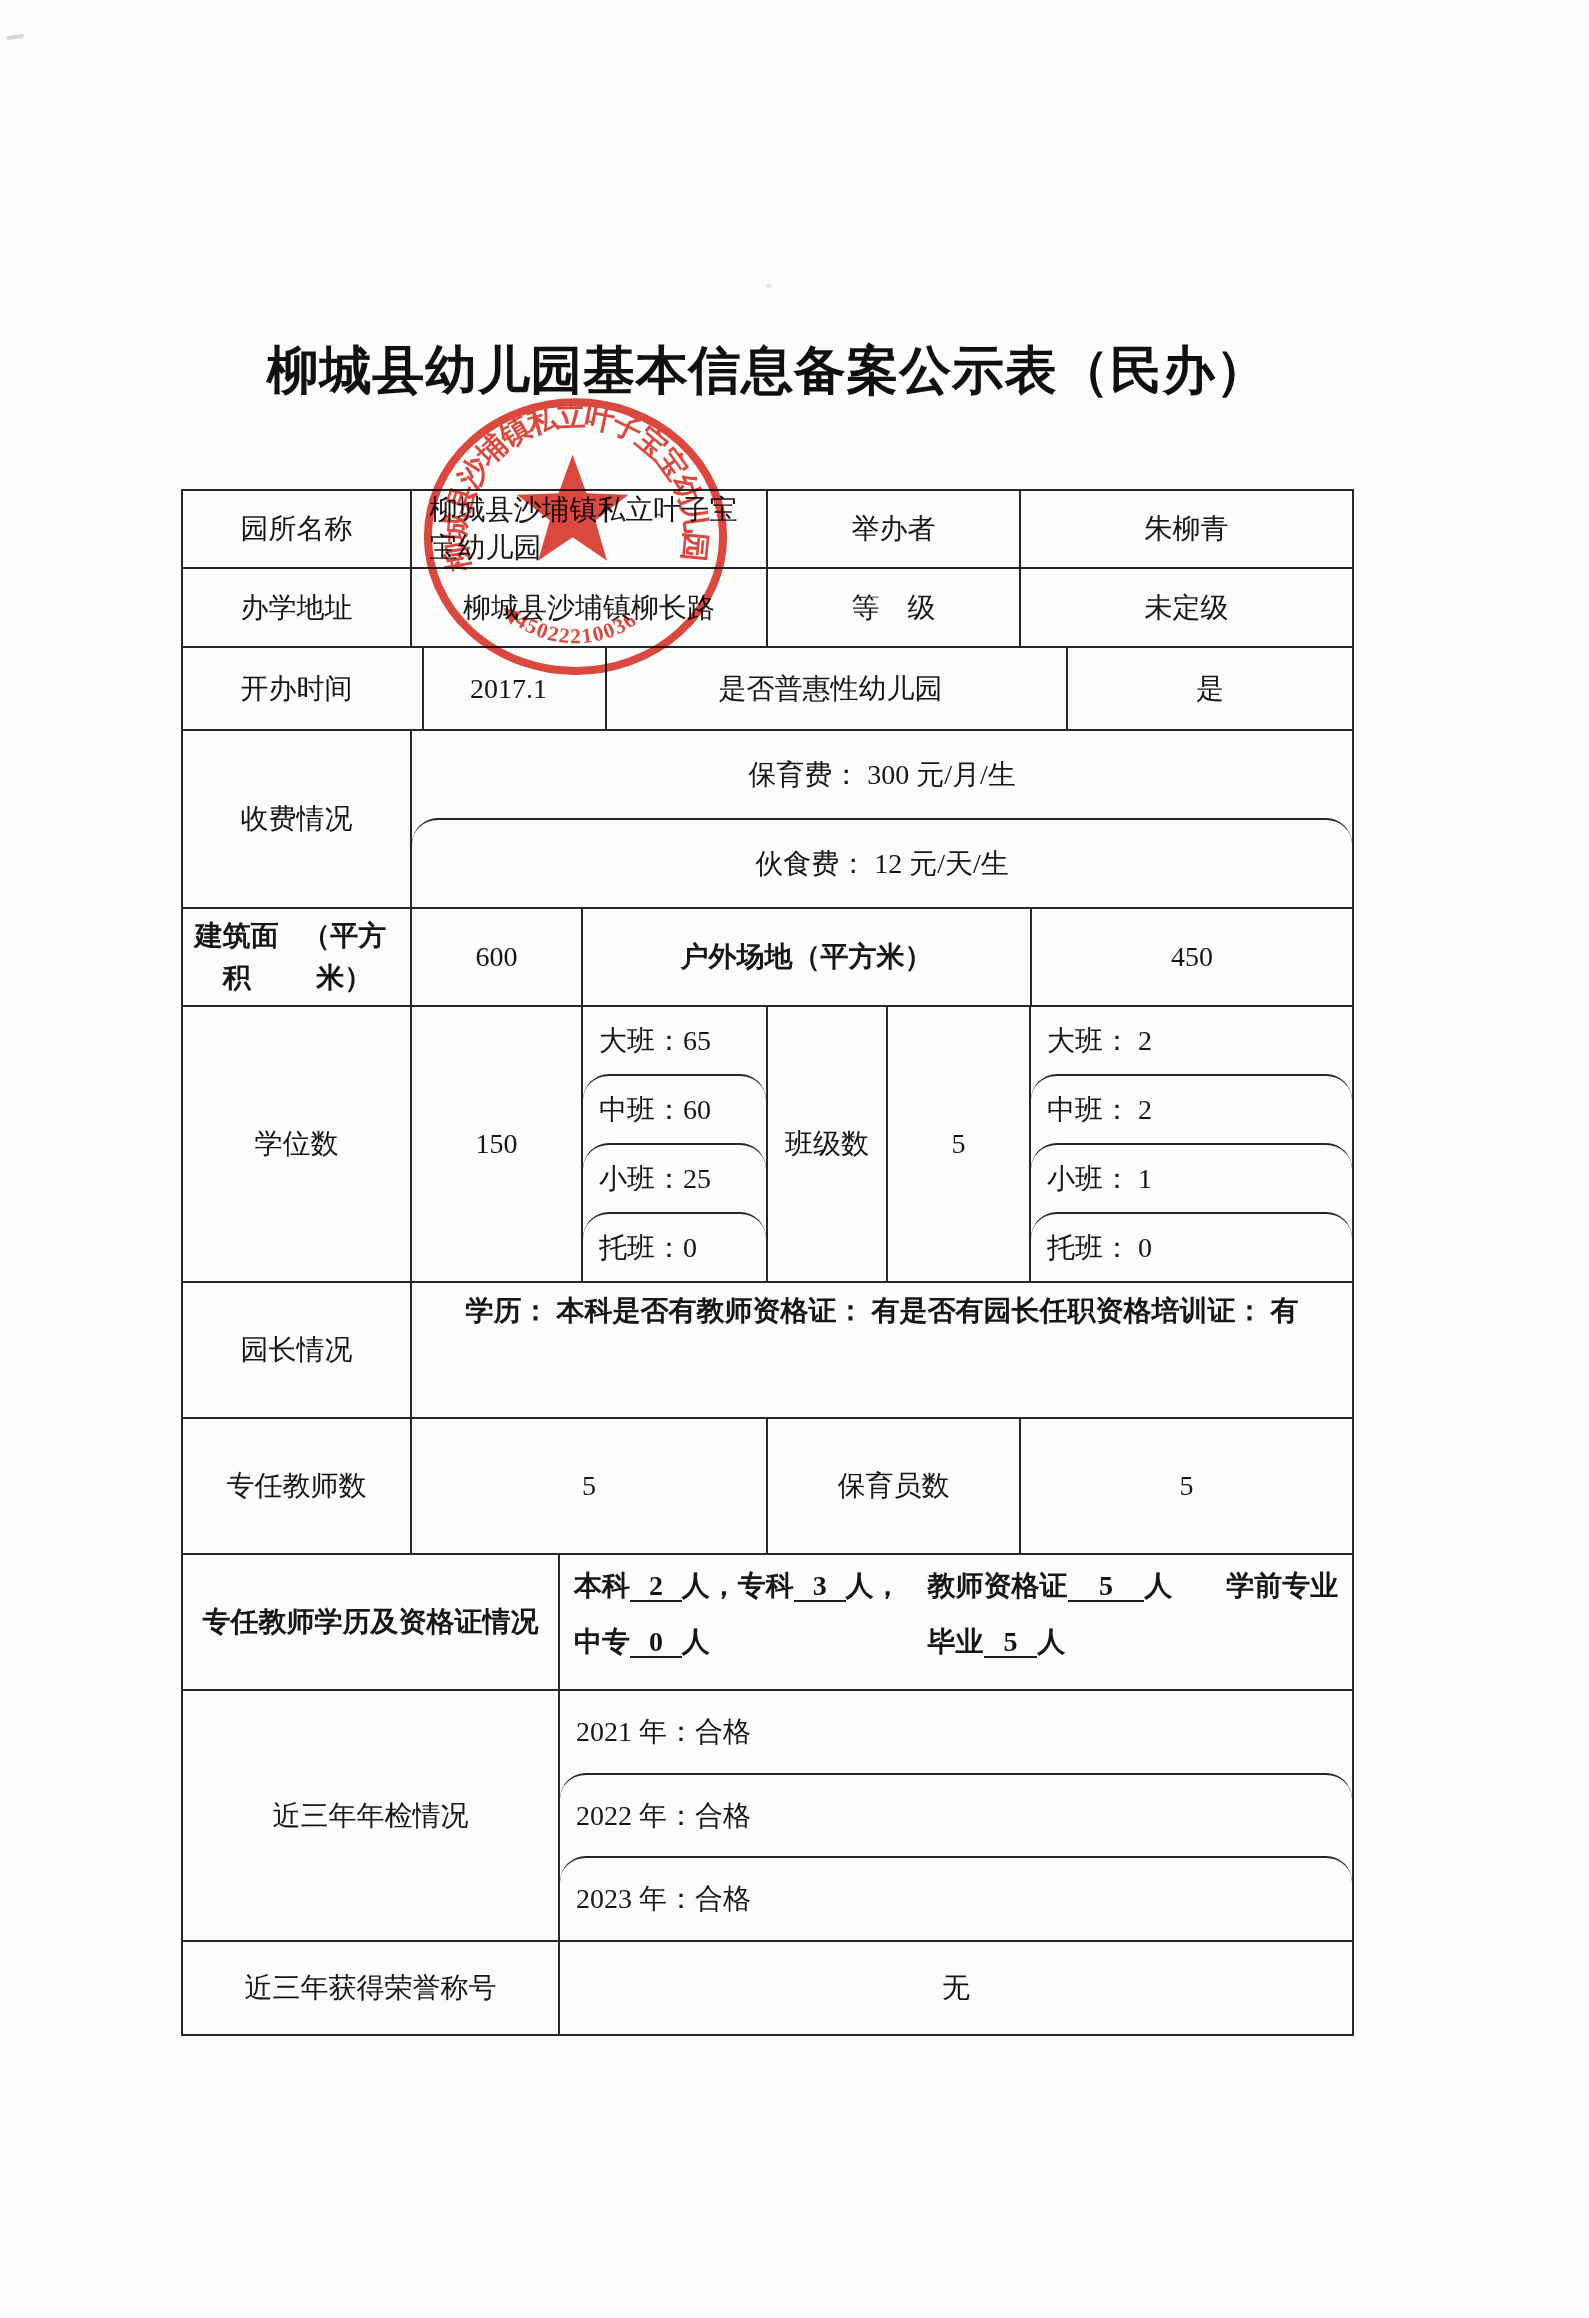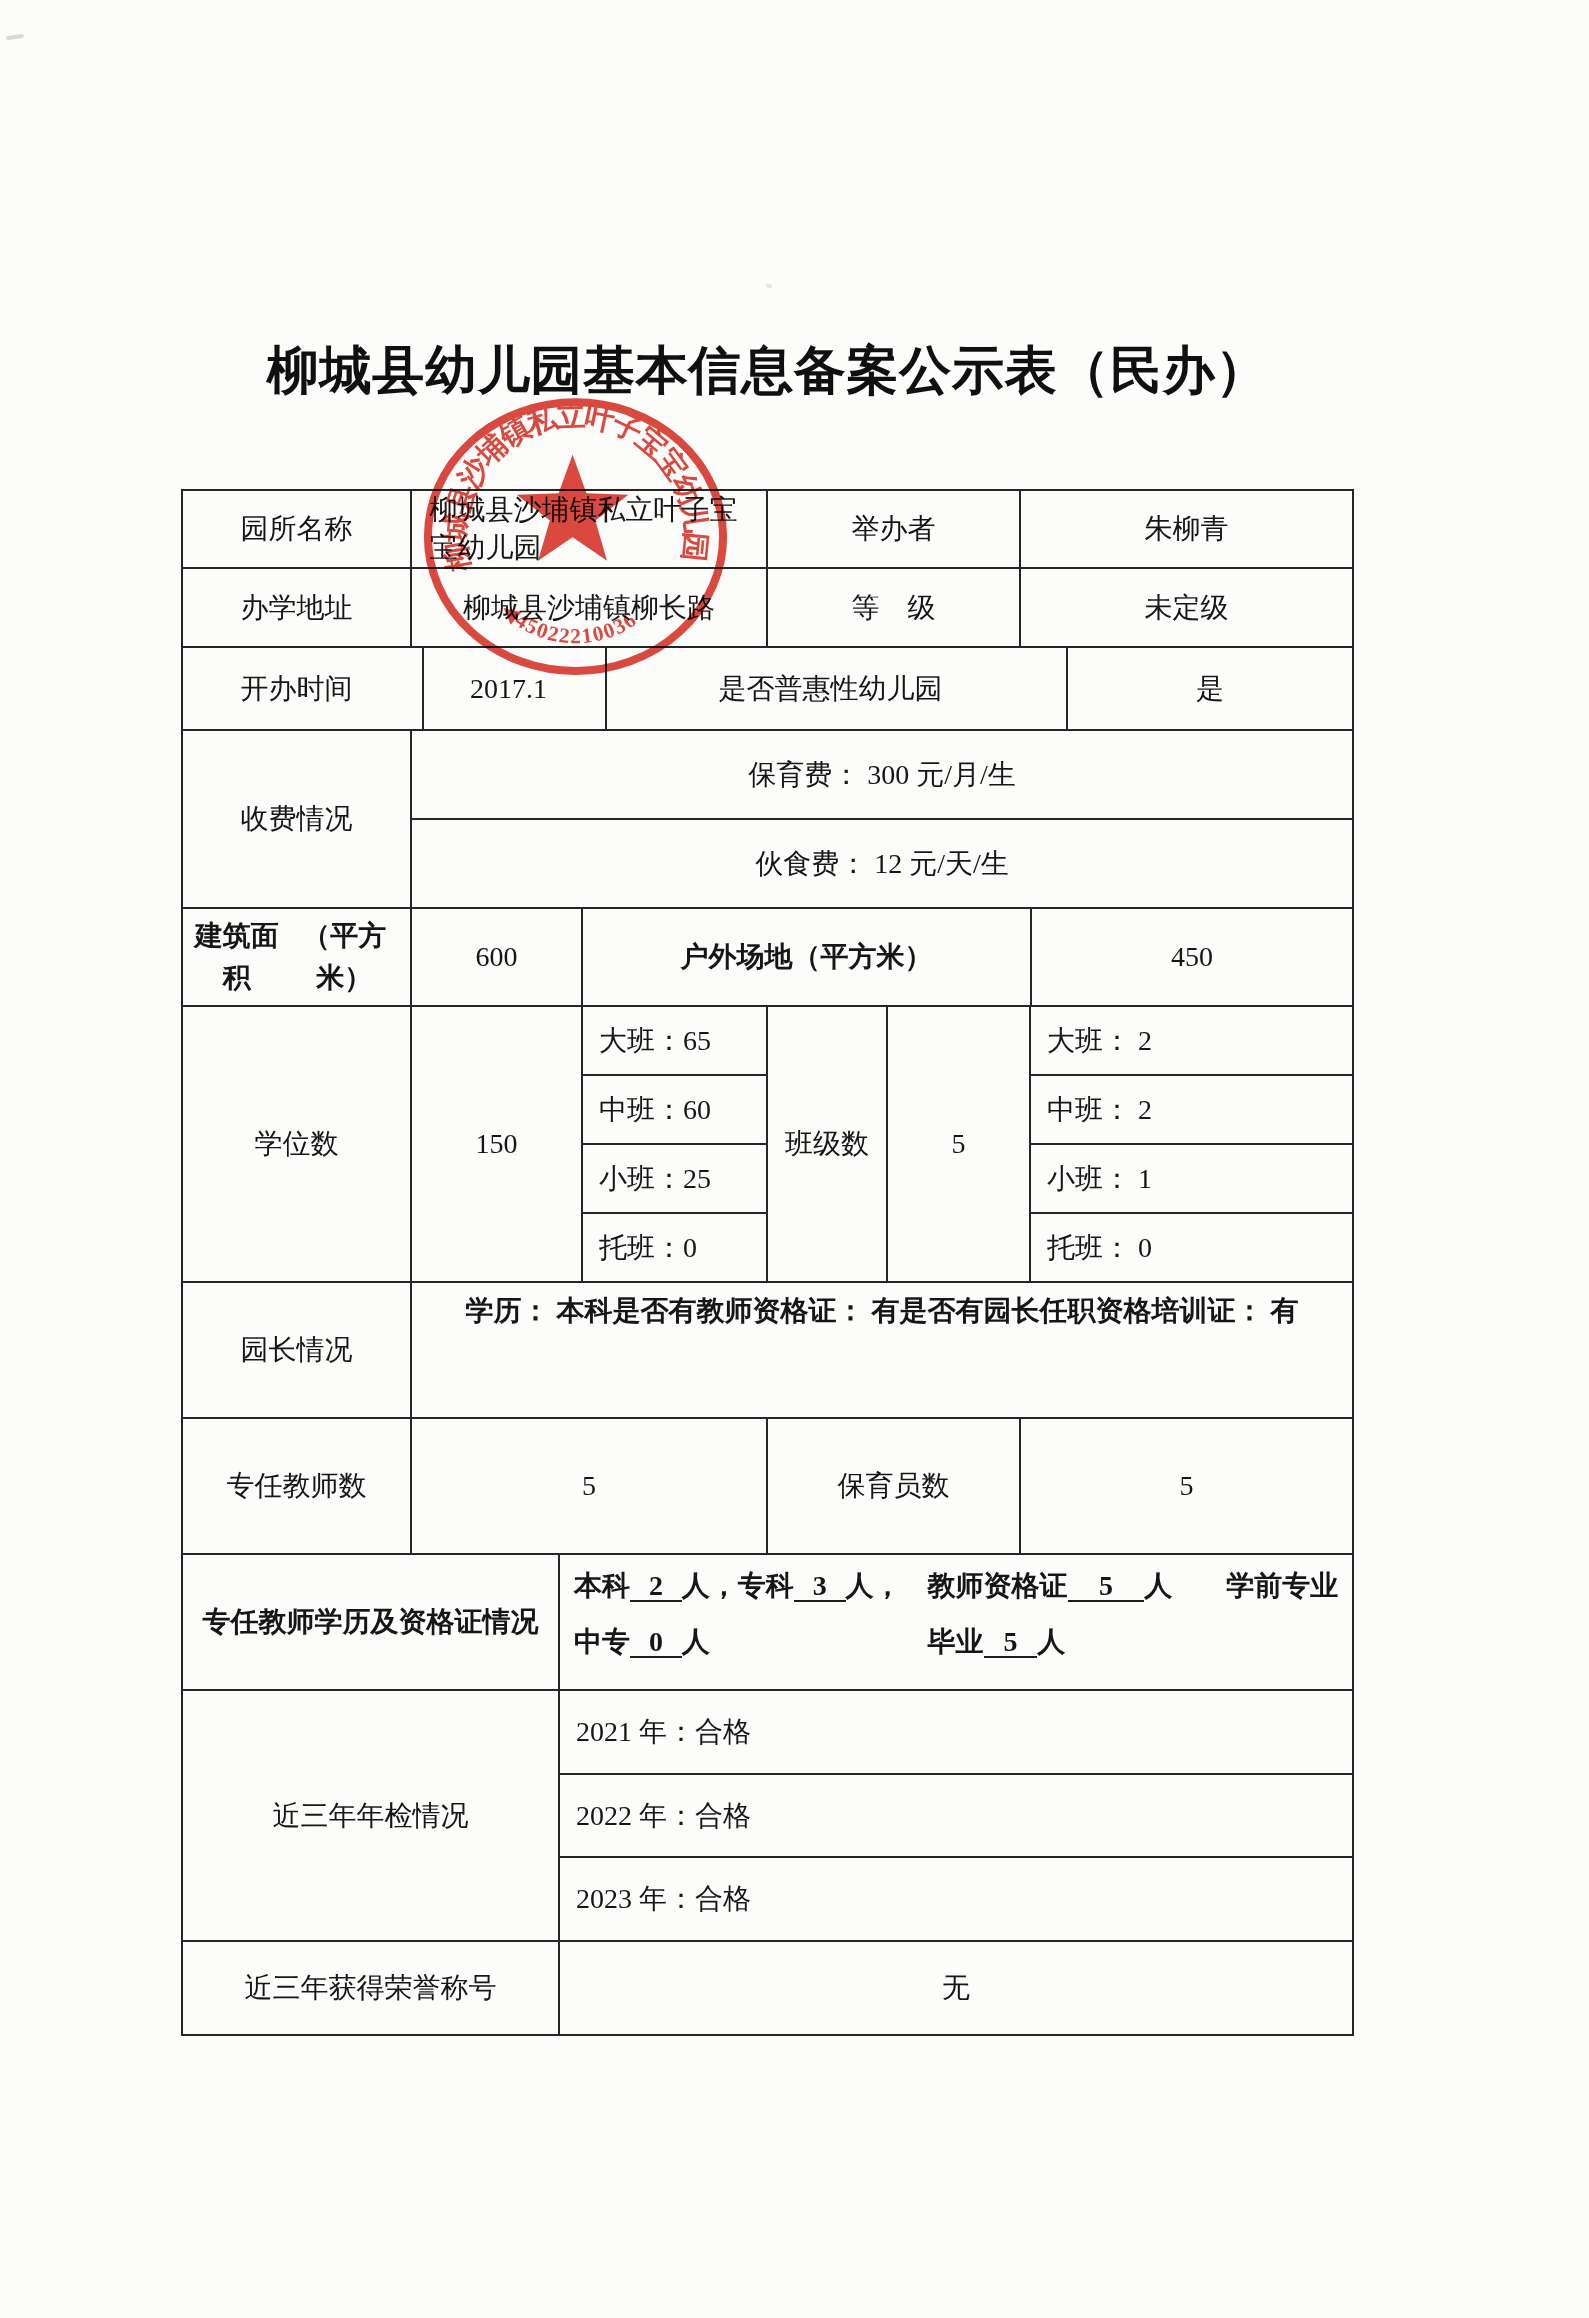--- a/index.html
+++ b/index.html
@@ -29,21 +29,21 @@
   .tr{display:flex;box-sizing:border-box;}
   .tr + .tr{border-top:2.2px solid #262626;}
   .td{box-sizing:border-box;display:flex;align-items:center;justify-content:center;
       text-align:center;padding:2.9px 5.9px;}
   .td + .td{border-left:2.2px solid #262626;}
   .td.left{justify-content:flex-start;text-align:left;}
   .td.col{flex-direction:row;justify-content:center;align-items:center;font-weight:bold;}
   .td.col.left{align-items:flex-start;}
   .stack{box-sizing:border-box;display:flex;flex-direction:column;padding:0;align-items:stretch;}
   .stack>.sub{flex:1;display:flex;align-items:center;justify-content:center;box-sizing:border-box;padding:2.9px 5.9px;}
-  .stack>.sub+.sub{border-top:2.2px solid #262626;}
+  .stack>.sub+.sub{border-top:2.2px solid #262626;border-radius:26px;}
   .stack>.sub.left{justify-content:flex-start;text-align:right;padding-left:16px;}
 
   .r1{height:76px;} .r2{height:79px;} .r3{height:83px;gap:12px;} .r4{height:178px;}
   .r5{height:98px;} .r6{height:276px;} .r7{height:136px;} .r8{height:136px;}
   .r9{height:136px;} .r10{height:251px;} .r11{height:94px;}
 
   .w-label{flex:0 0 227px;border-radius:27px;}
   .w-val2{flex:0 0 356px;}
   .w-mid2{flex:0 0 253px;}
   .w-narrow{flex:0 0 171px;}

